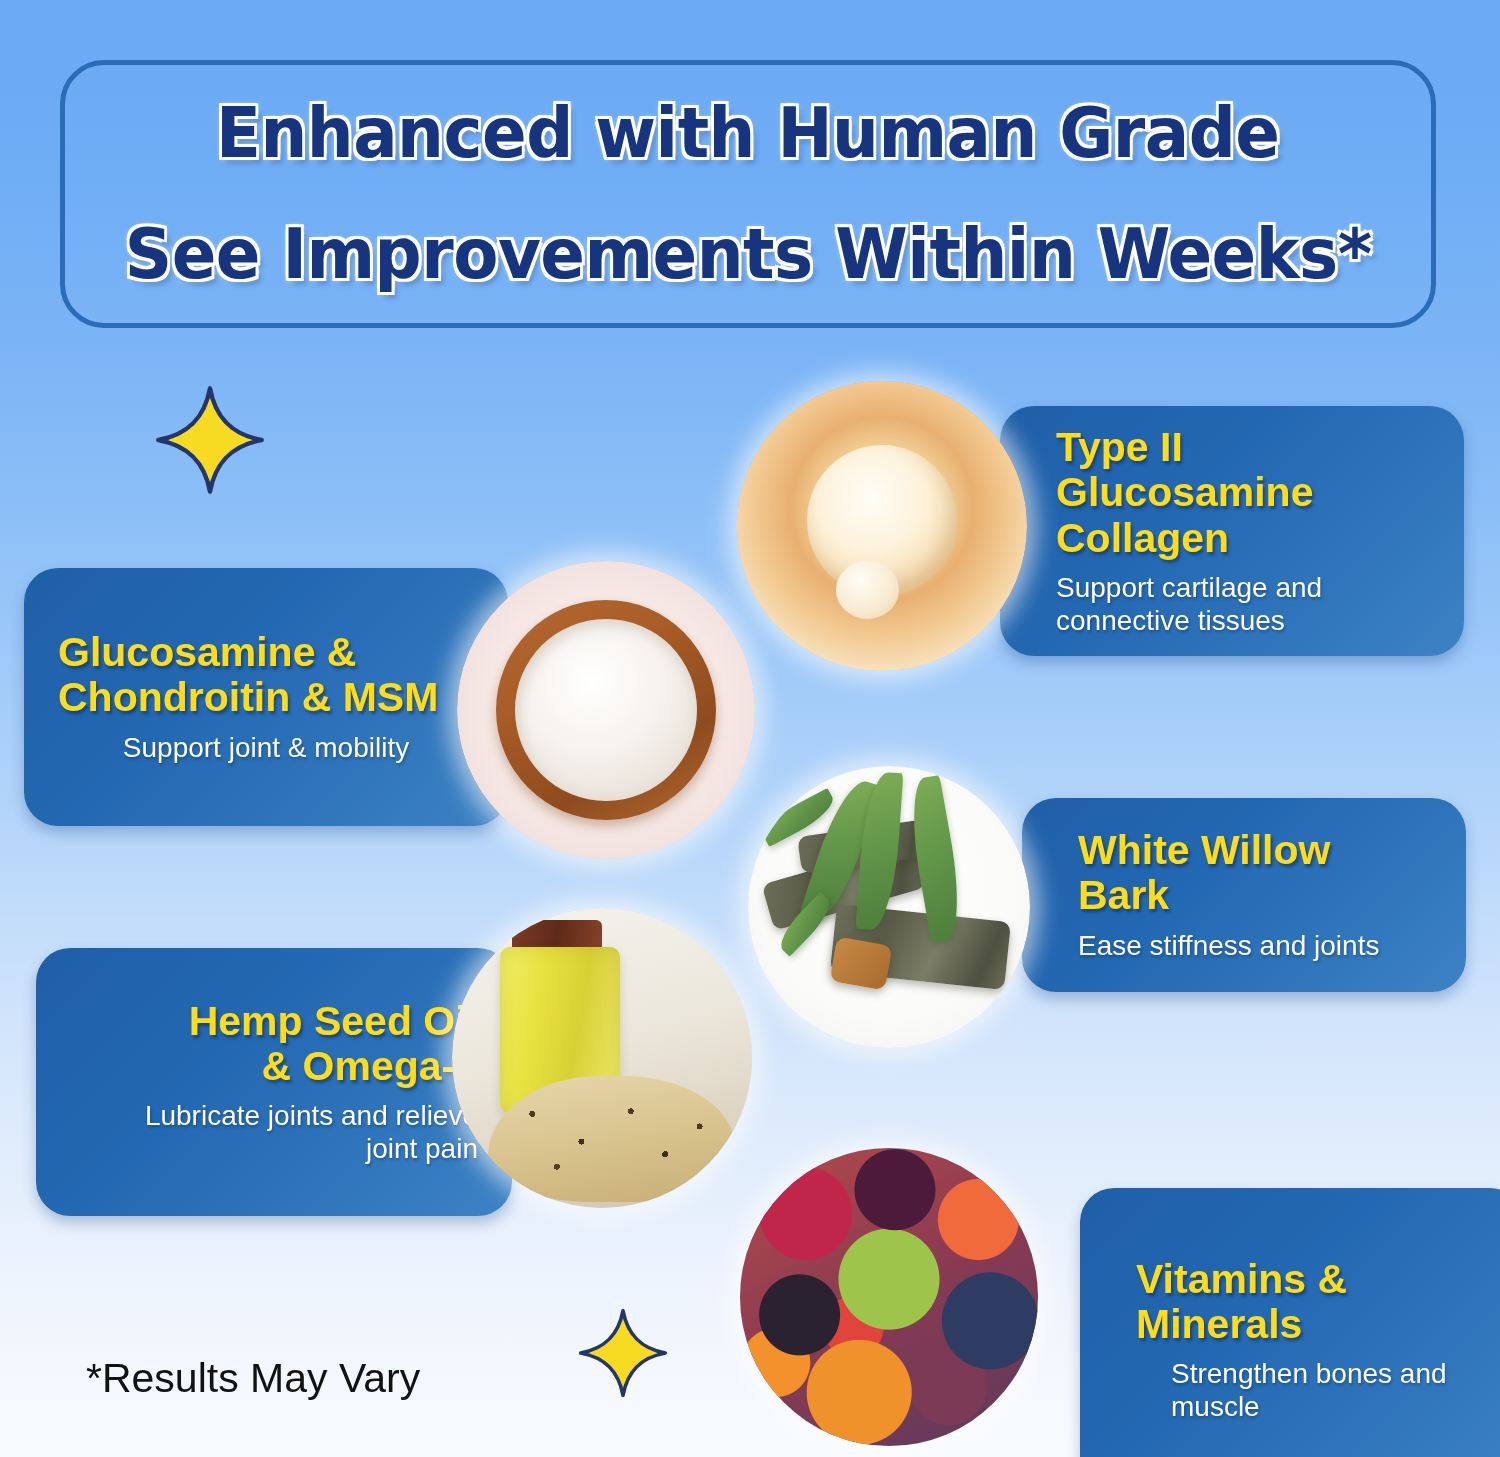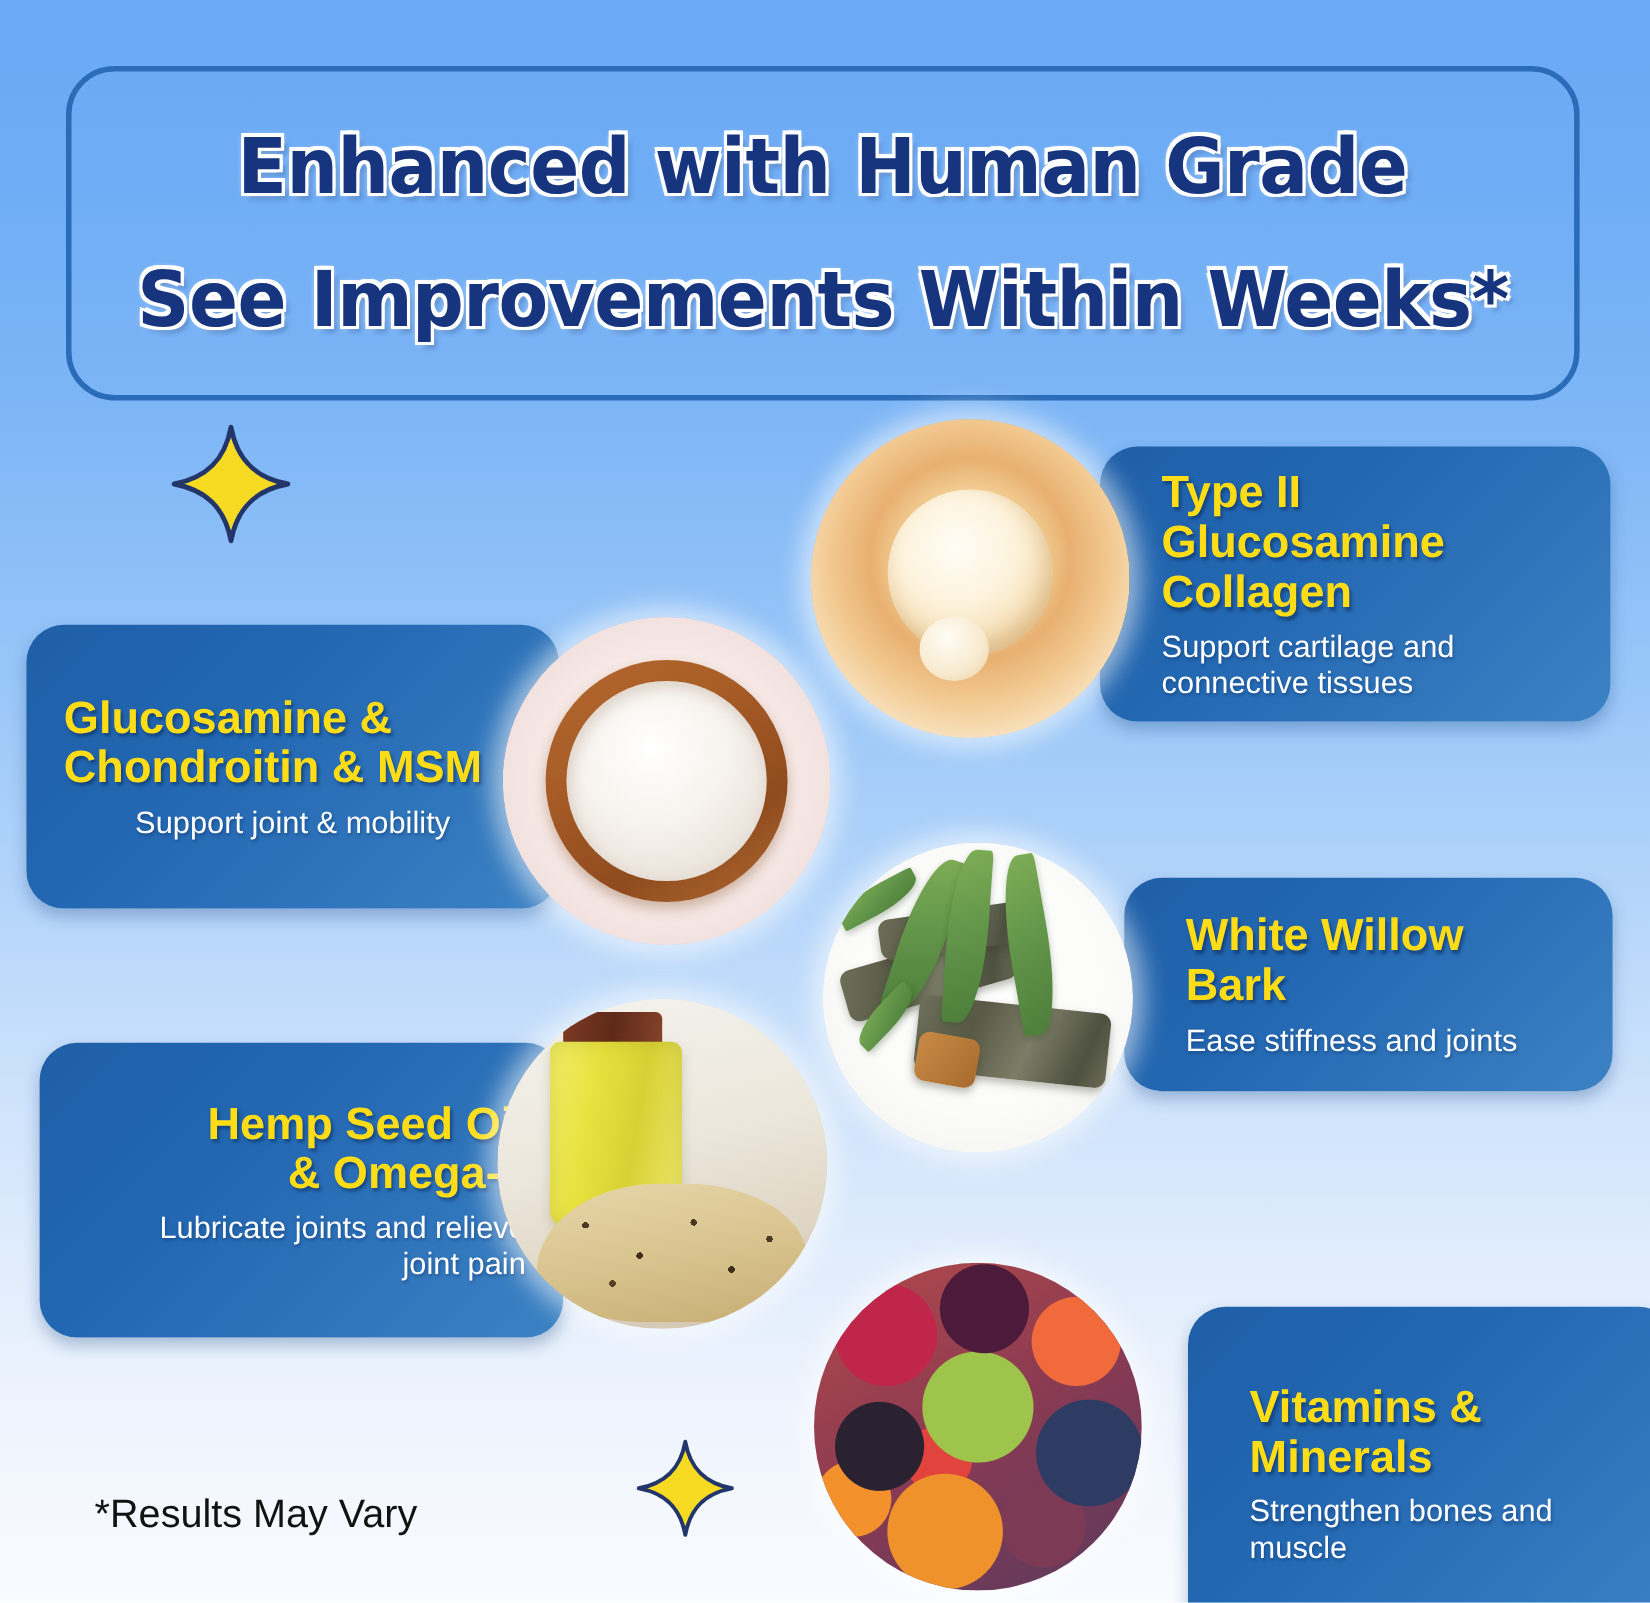--- a/index.html
+++ b/index.html
@@ -30,21 +30,21 @@
         #f8fbff 100%);
     overflow: hidden;
   }
 
   
   .header-box {
     position: absolute;
     left: 60px;
     top: 60px;
     width: 1376px;
-    height: 304px;
+    height: 268px;
     border: 5px solid #2a6cb8;
     border-radius: 44px;
     box-sizing: border-box;
     display: flex;
     flex-direction: column;
     align-items: center;
     justify-content: center;
     gap: 38px;
   }
   .header-line {
@@ -227,21 +227,21 @@
   .sparkle {
     position: absolute;
   }
 
   
   #footnote {
     position: absolute;
     left: 86px;
     top: 1355px;
     font-family: "Liberation Sans", sans-serif;
-    font-size: 36px;
+    font-size: 41px;
     color: #121212;
     white-space: nowrap;
   }
 </style>
 </head>
 <body>
 
 <div id="poster">
 
   <div class="header-box">
@@ -270,21 +270,21 @@
     <div class="card-desc" style="max-width:330px;">Ease stiffness and joints</div>
   </div>
 
   <div class="card align-right" id="card-hemp">
     <div class="card-title" style="max-width:330px;">Hemp Seed Oil &amp; Omega-3</div>
     <div class="card-desc" style="max-width:340px;">Lubricate joints and relieve joint pain</div>
   </div>
 
   <div class="card align-left" id="card-vitamins">
     <div class="card-title" style="max-width:290px;">Vitamins &amp; Minerals</div>
-    <div class="card-desc" style="max-width:310px;">Strengthen bones and muscle</div>
+    <div class="card-desc" style="max-width:310px;margin-left:35px;">Strengthen bones and muscle</div>
   </div>
 
   <div class="photo" id="photo-collagen">
     <div class="inner art-collagen"></div>
   </div>
 
   <div class="photo" id="photo-powder">
     <div class="inner art-powder"></div>
   </div>
 

